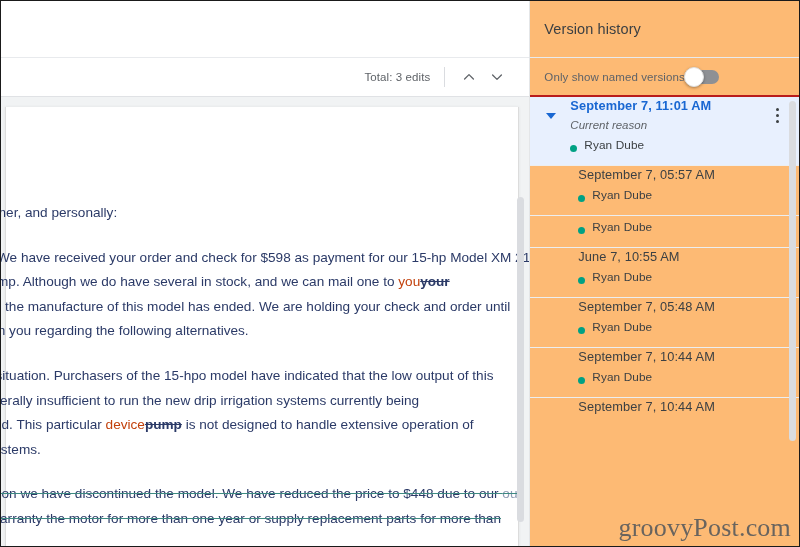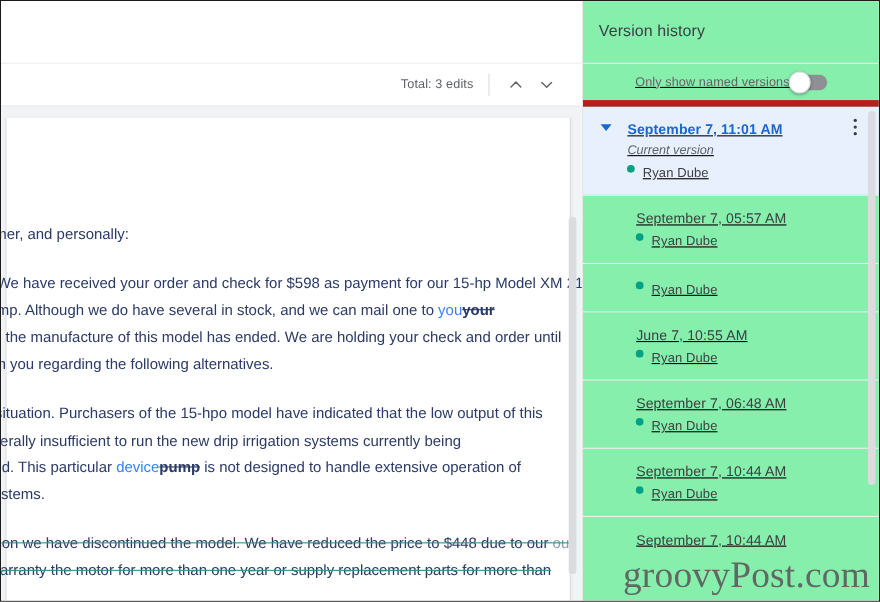--- a/index.html
+++ b/index.html
@@ -98,21 +98,21 @@
     top: 94px;
     left: -80px;
     width: 580px;
     font-family: "Liberation Sans", sans-serif;
     font-size: 13.6px;
     line-height: 24.6px;
     color: #2b3a67;
     white-space: nowrap;
   }
   .doc-text p { margin: 0 0 20px 0; }
-  .ins { color: #3b82f6; }
+  .ins { color: #c2410c; }
   .del { color: #2b3a67; text-decoration: line-through; font-weight: bold; text-align: center; }
   .struck-para {
     text-decoration: line-through;
     text-decoration-color: #3d8a82;
     color: #2b3a67;
   }
   .struck-para .ghost { color: #8f9bb3; }
 
   
   .doc-scroll {
@@ -123,45 +123,44 @@
     height: 325px;
     background: #dadce0;
     border-radius: 4px;
   }
 
   
   .vh-panel {
     position: relative;
     width: 269px;
     height: 100%;
-    background: #86efac;
+    background: #fdba74;
     overflow: hidden;
   }
   .vh-header {
     height: 57px;
     display: flex;
     align-items: center;
     padding-left: 14px;
     border-bottom: 1px solid #e8eaed;
     box-sizing: border-box;
   }
   .vh-title {
     font-size: 14.5px;
     color: #3c4043;
     letter-spacing: .1px;
   }
   .vh-toggle-row {
     height: 39px;
     display: flex;
     align-items: center;
-    justify-content: center;
+    justify-content: flex-start;
     padding: 0 14px 0 14px;
-    border-bottom: 6px solid #b91c1c;
-    box-sizing: border-box;
-    text-decoration: underline;
+    border-bottom: 2px solid #b91c1c;
+    box-sizing: border-box;
   }
   .vh-toggle-label {
     font-size: 11.5px;
     color: #5f6368;
     letter-spacing: .1px;
   }
   .switch {
     position: relative;
     width: 34px;
     height: 14px;
@@ -187,24 +186,23 @@
   }
   .day-label {
     font-size: 10.5px;
     font-weight: bold;
     letter-spacing: .7px;
     color: #5f6368;
     padding: 12px 0 9px 18px;
   }
   .ver-item {
     position: relative;
-    padding: 12px 16px 13px 48px;
+    padding: 0 16px 13px 48px;
     border-top: 1px solid #eceef0;
     box-sizing: border-box;
-    text-decoration: underline;
   }
   .ver-item.first { border-top: none; }
   .ver-item.selected {
     background: #e8f0fe;
     border-top: none;
     padding-left: 40px;
   }
   .ver-date {
     font-size: 12.8px;
     color: #3c4043;
@@ -217,21 +215,21 @@
   }
   .ver-sub {
     font-size: 11.5px;
     color: #5f6368;
     font-style: italic;
     line-height: 18px;
     margin-top: 1px;
   }
   .ver-author {
     display: flex;
-    align-items: flex-start;
+    align-items: flex-end;
     margin-top: 4px;
   }
   .dot {
     width: 7px; height: 7px;
     border-radius: 50%;
     background: #00a184;
     margin-right: 7px;
     flex: none;
   }
   .ver-author-name {
@@ -276,21 +274,21 @@
     border-radius: 4px;
     z-index: 5;
   }
 
   
   .watermark {
     position: absolute;
     right: 8px;
     bottom: 3px;
     font-family: "Liberation Serif", serif;
-    font-size: 34px;
+    font-size: 26px;
     color: #5d5d5d;
     letter-spacing: .2px;
     z-index: 30;
     opacity: .92;
   }
 </style>
 </head>
 <body>
 
 <div class="app">
@@ -343,21 +341,21 @@
     <div class="vh-list">
       <div id="version-rows">
           <div class="ver-item selected first">
             <span class="caret"></span>
             <span class="kebab">
               <i></i>
               <i></i>
               <i></i>
             </span>
             <div class="ver-date">September 7, 11:01 AM</div>
-            <div class="ver-sub">Current version</div>
+            <div class="ver-sub">Current reason</div>
             <div class="ver-author">
               <span class="dot"></span>
               <span class="ver-author-name">Ryan Dube</span>
             </div>
           </div>
           <div class="ver-item">
             <div class="ver-date">September 7, 05:57 AM</div>
             <div class="ver-author">
               <span class="dot"></span>
               <span class="ver-author-name">Ryan Dube</span>
@@ -370,21 +368,21 @@
             </div>
           </div>
           <div class="ver-item">
             <div class="ver-date">June 7, 10:55 AM</div>
             <div class="ver-author">
               <span class="dot"></span>
               <span class="ver-author-name">Ryan Dube</span>
             </div>
           </div>
           <div class="ver-item">
-            <div class="ver-date">September 7, 06:48 AM</div>
+            <div class="ver-date">September 7, 05:48 AM</div>
             <div class="ver-author">
               <span class="dot"></span>
               <span class="ver-author-name">Ryan Dube</span>
             </div>
           </div>
           <div class="ver-item">
             <div class="ver-date">September 7, 10:44 AM</div>
             <div class="ver-author">
               <span class="dot"></span>
               <span class="ver-author-name">Ryan Dube</span>

